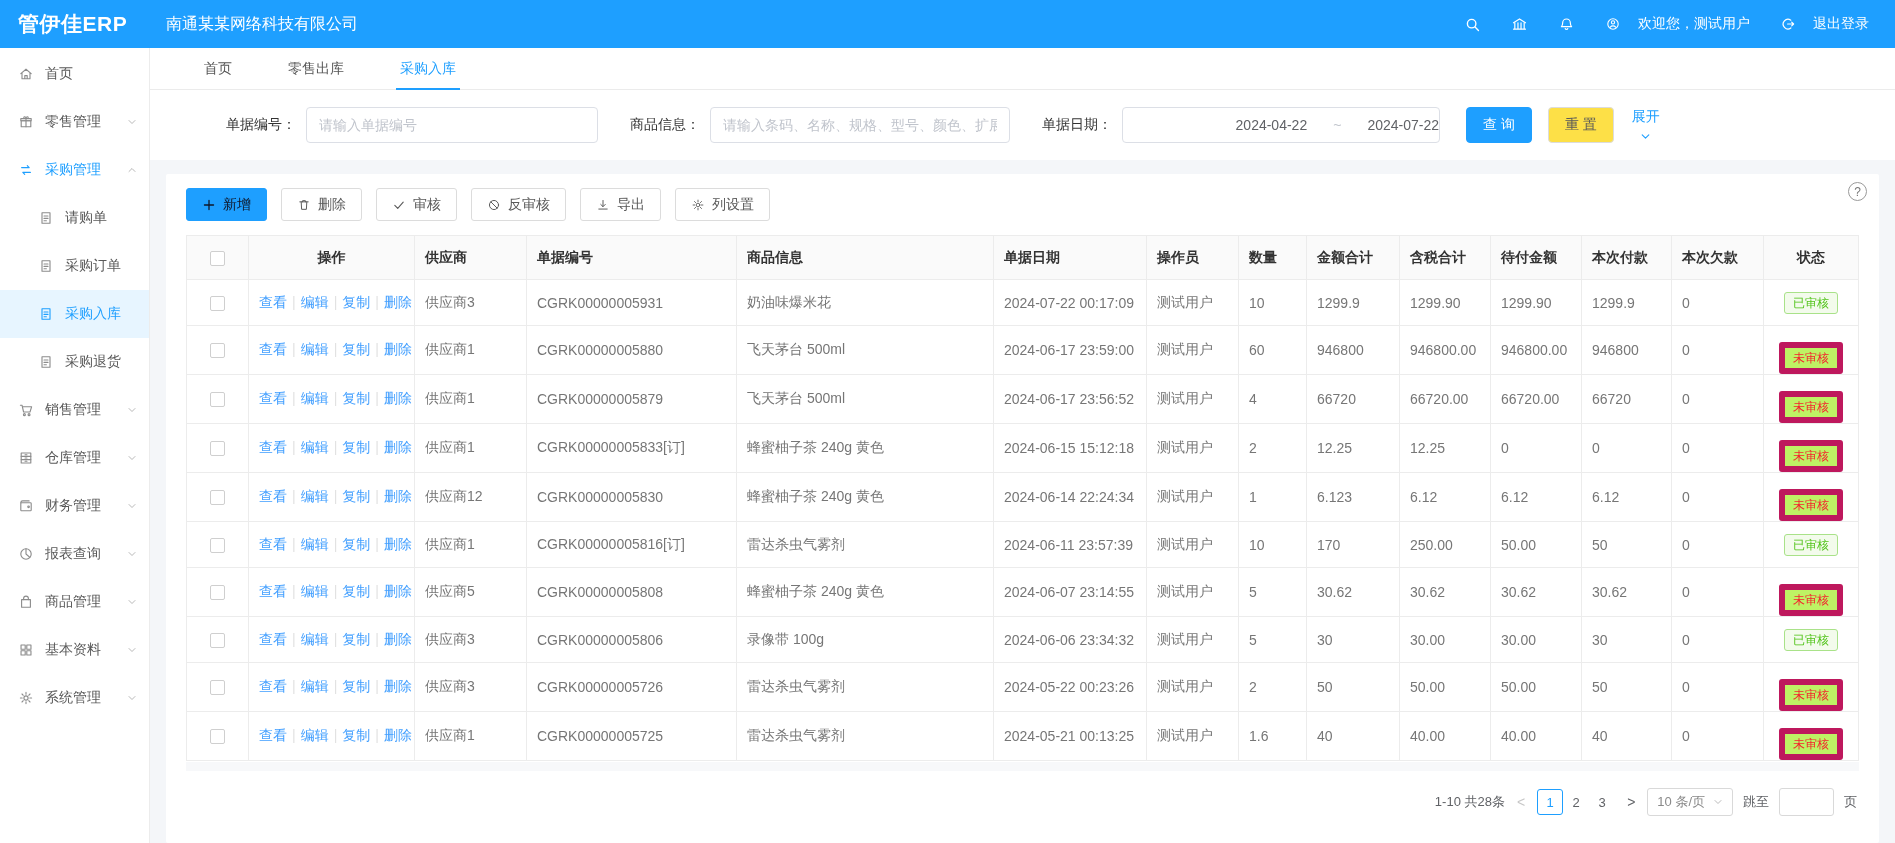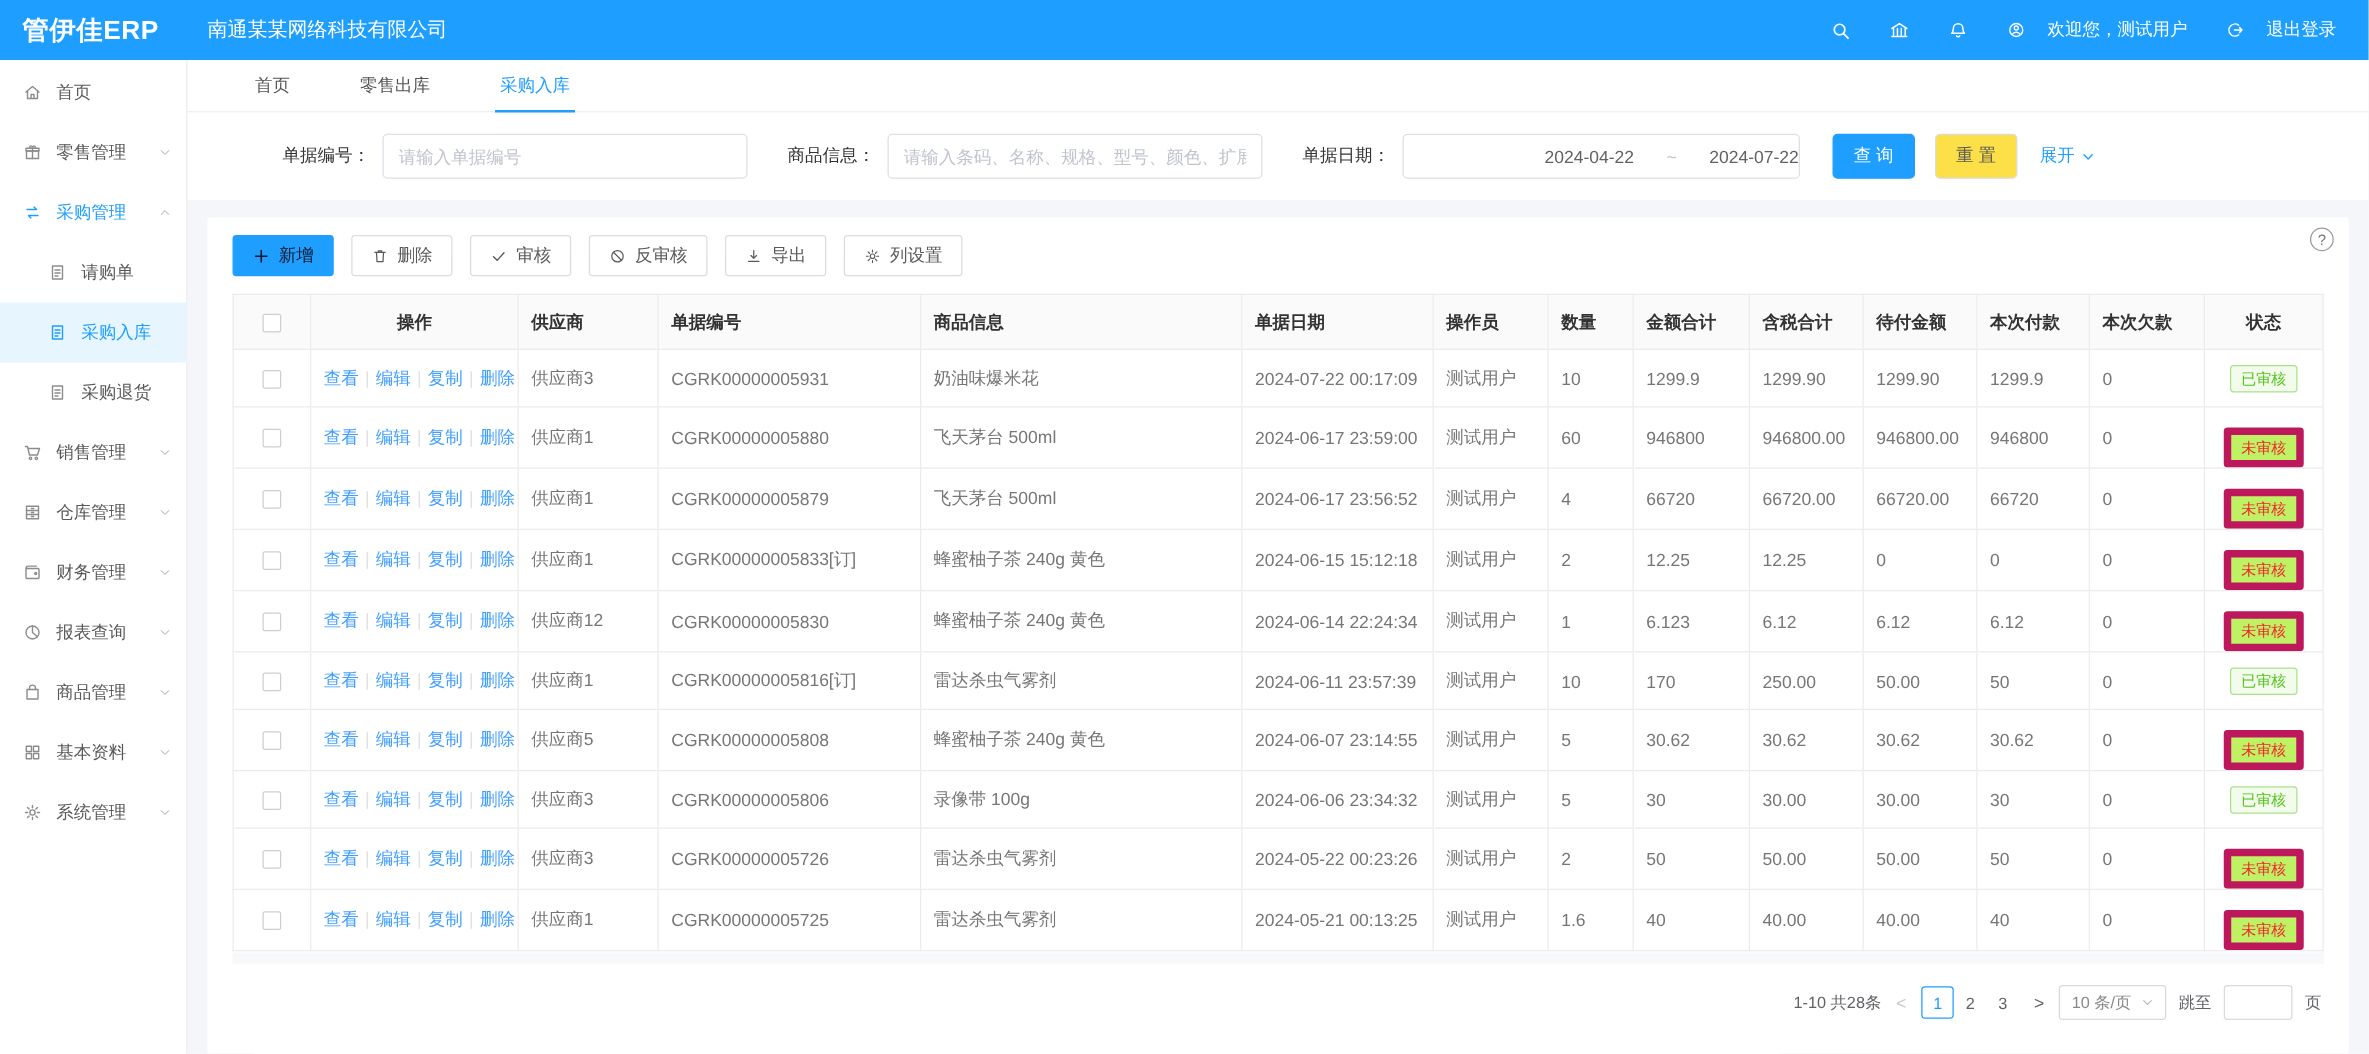--- a/index.html
+++ b/index.html
@@ -46,21 +46,21 @@
   .flabel.gap { margin-left:32px; }
   .finput { height:36px; border:1px solid #dcdfe6; border-radius:4px; padding:0 12px; font-size:14px; color:#555; outline:none; font-family:"Liberation Sans",sans-serif; }
   .finput::placeholder { color:#c0c4cc; }
   .w1 { width:292px; } .w2 { width:300px; }
   .daterange { height:36px; width:318px; border:1px solid #dcdfe6; border-radius:4px; display:flex; align-items:center; justify-content:flex-end; gap:26px; color:#606266; cursor:pointer; }
   .dsep { color:#c0c4cc; }
   .btn { height:36px; border:1px solid #dcdcdc; border-radius:4px; background:#fde047; color:#595959; padding:0 16px; font-size:14px; cursor:pointer; white-space:nowrap; font-family:"Liberation Sans",sans-serif; }
   .btn.primary { background:#1e9fff; border-color:#1e9fff; color:#fff; }
   .btn.search { margin-left:26px; }
   .btn.reset { margin-left:16px; }
-  .expand { margin-left:18px; color:#1e9fff; display:flex; align-items:center; gap:5px; cursor:pointer; white-space:nowrap; }
+  .expand { margin-left:18px; color:#1e9fff; display:flex; align-items:center; gap:5px; cursor:pointer; white-space:nowrap;flex-direction:column; }
   .expand svg { width:11px; height:11px; }
 
   
   .card { background:#fff; margin:14px 16px 0; padding:14px 20px 0; flex:1; position:relative; border-radius:2px; }
   .help { position:absolute; top:8px; right:12px; width:19px; height:19px; border:1px solid #9a9a9a; border-radius:50%; color:#777; font-size:12px; display:flex; align-items:center; justify-content:center; cursor:pointer; }
 
   .toolbar { display:flex; align-items:center; margin-bottom:14px; }
   .tbtn { height:33px; border:1px solid #dcdcdc; border-radius:3px; background:#fff; color:#595959; padding:0 15px; display:inline-flex; align-items:center; gap:7px; font-size:14px; margin-right:14px; cursor:pointer; white-space:nowrap; font-family:"Liberation Sans",sans-serif; }
   .tbtn svg { width:14px; height:14px; }
   .tbtn.primary { background:#1e9fff; border-color:#1e9fff; color:#0f172a; }
@@ -175,20 +175,29 @@
         </span>
       </div>
       <div class="side-item child">
     <span class="sicon">
           <svg fill="none" stroke="currentColor" stroke-width="1.4" stroke-linecap="round" stroke-linejoin="round" viewBox="0 0 20 20">
             <rect x="5" y="3.5" width="10" height="13"></rect>
             <path d="M7.5 7.5h5M7.5 10.5h5M7.5 13.5h3"></path>
           </svg>
         </span>
     <span class="slabel">请购单</span>
+      </div>
+      <div class="side-item child">
+    <span class="sicon">
+          <svg fill="none" stroke="currentColor" stroke-width="1.4" stroke-linecap="round" stroke-linejoin="round" viewBox="0 0 20 20">
+            <rect x="5" y="3.5" width="10" height="13"></rect>
+            <path d="M7.5 7.5h5M7.5 10.5h5M7.5 13.5h3"></path>
+          </svg>
+        </span>
+    <span class="slabel">采购订单</span>
       </div>
       <div class="side-item child active">
     <span class="sicon">
           <svg fill="none" stroke="currentColor" stroke-width="1.4" stroke-linecap="round" stroke-linejoin="round" viewBox="0 0 20 20">
             <rect x="5" y="3.5" width="10" height="13"></rect>
             <path d="M7.5 7.5h5M7.5 10.5h5M7.5 13.5h3"></path>
           </svg>
         </span>
     <span class="slabel">采购入库</span>
       </div>

